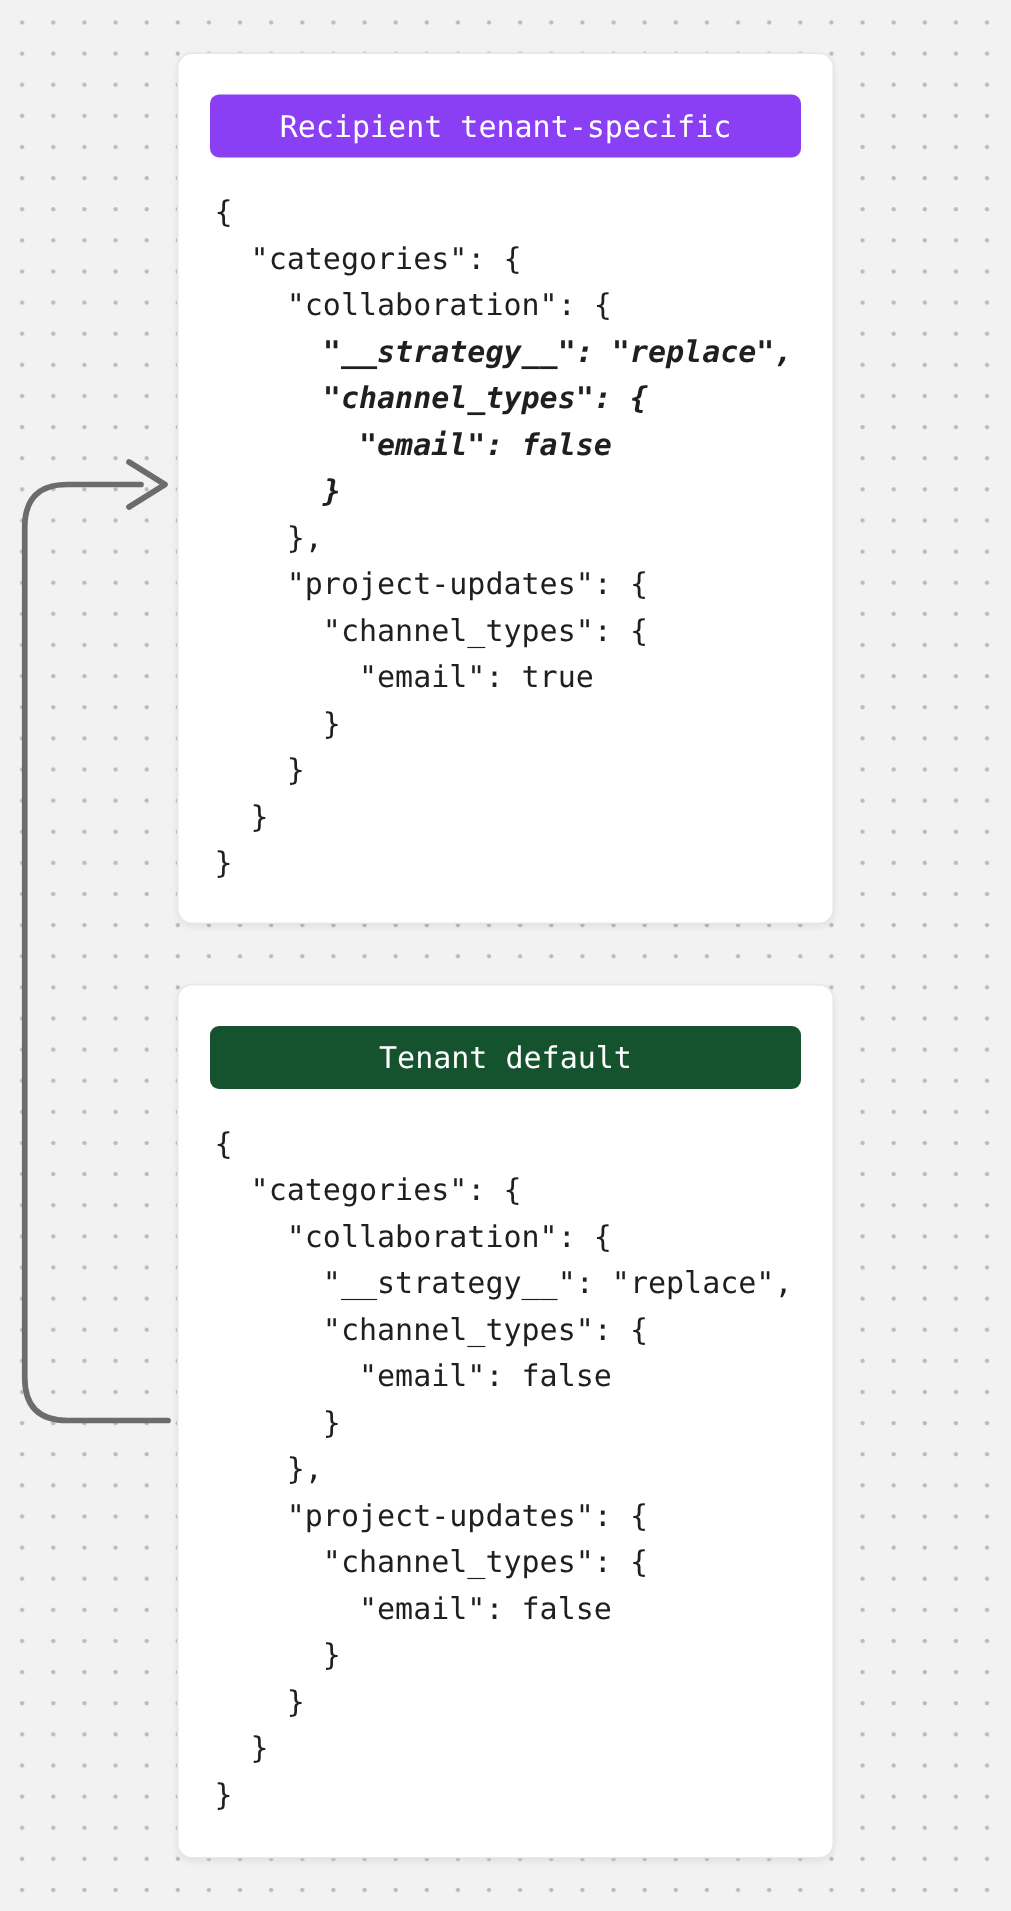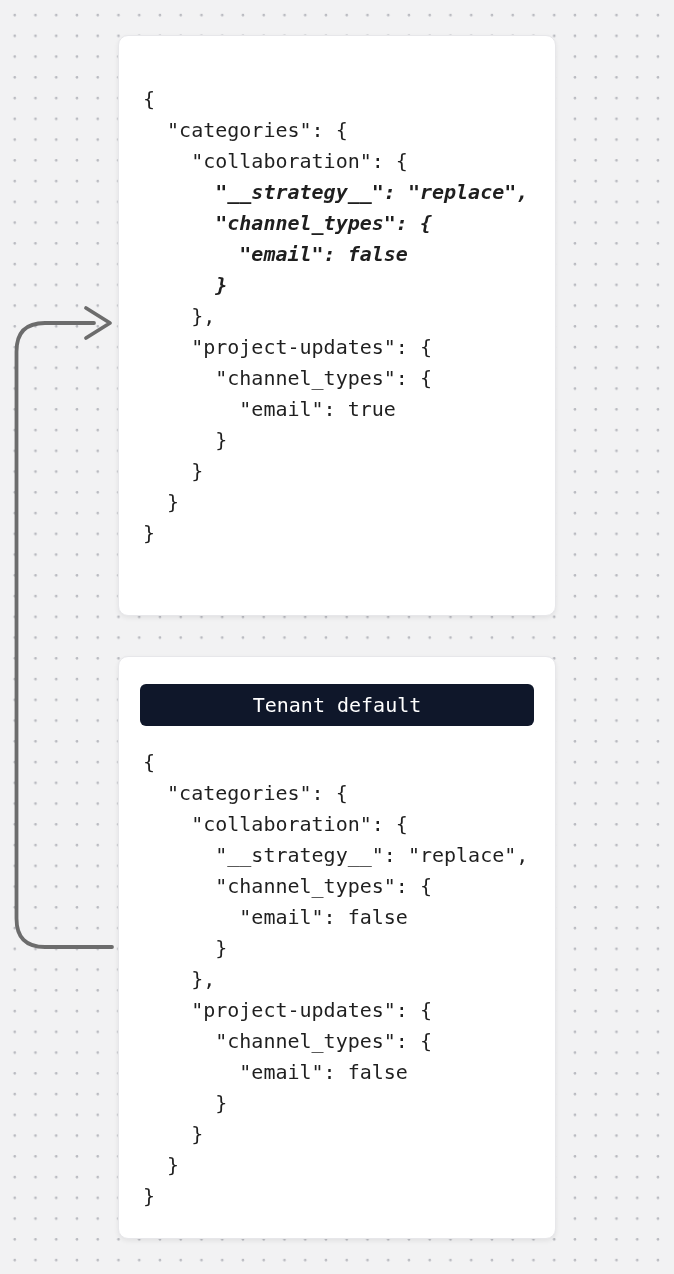--- a/index.html
+++ b/index.html
@@ -61,41 +61,42 @@
 <body>
 
 <div class="canvas">
 
   <svg class="flow-arrow-svg" viewBox="0 0 125 665" xmlns="http://www.w3.org/2000/svg">
     <path d="M 112 647 L 45 647 Q 16.5 647 16.5 618.5 L 16.5 51.5 Q 16.5 23 45 23 L 94 23" fill="none" stroke-width="3.8" stroke-linecap="round" stroke-linejoin="round" stroke="#6c6c6c"></path>
     <path d="M 86 8 L 110 23 L 86 38" fill="none" stroke-width="3.8" stroke-linecap="round" stroke-linejoin="round" stroke="#6c6c6c"></path>
   </svg>
 
   <section class="card card-recipient">
+    <div class="badge" style="background-color: rgb(138, 63, 245);">Recipient tenant-specific</div>
     <div class="code">
         <div class="code-line">{</div>
         <div class="code-line">  "categories": {</div>
         <div class="code-line">    "collaboration": {</div>
         <div class="code-line em">      "__strategy__": "replace",</div>
         <div class="code-line em">      "channel_types": {</div>
         <div class="code-line em">        "email": false</div>
         <div class="code-line em">      }</div>
         <div class="code-line">    },</div>
         <div class="code-line">    "project-updates": {</div>
         <div class="code-line">      "channel_types": {</div>
         <div class="code-line">        "email": true</div>
         <div class="code-line">      }</div>
         <div class="code-line">    }</div>
         <div class="code-line">  }</div>
         <div class="code-line">}</div>
       </div>
   </section>
 
   <section class="card card-default">
-    <div class="badge" style="background-color: #0f172a;">Tenant default</div>
+    <div class="badge" style="background-color: #14532d;">Tenant default</div>
     <div class="code">
         <div class="code-line">{</div>
         <div class="code-line">  "categories": {</div>
         <div class="code-line">    "collaboration": {</div>
         <div class="code-line">      "__strategy__": "replace",</div>
         <div class="code-line">      "channel_types": {</div>
         <div class="code-line">        "email": false</div>
         <div class="code-line">      }</div>
         <div class="code-line">    },</div>
         <div class="code-line">    "project-updates": {</div>

